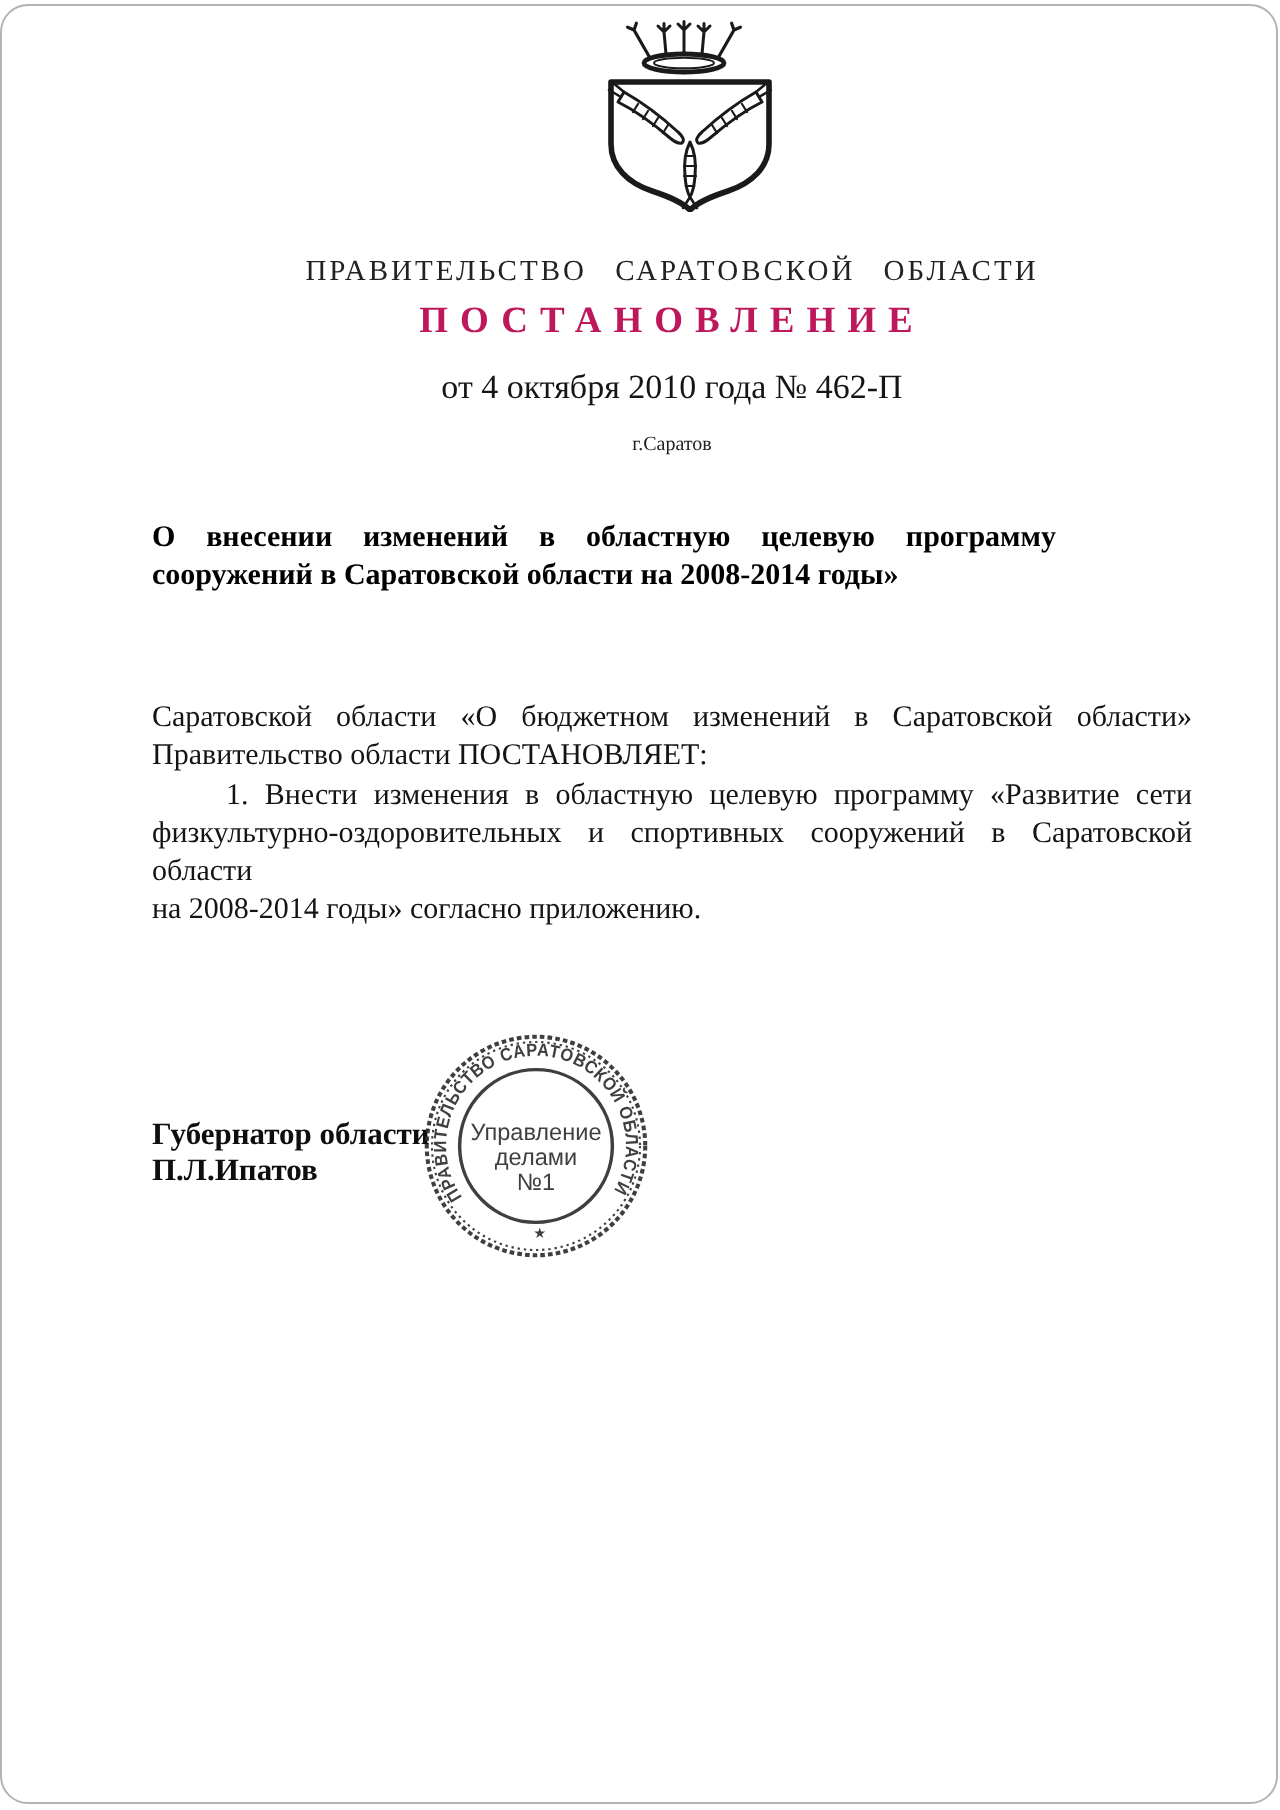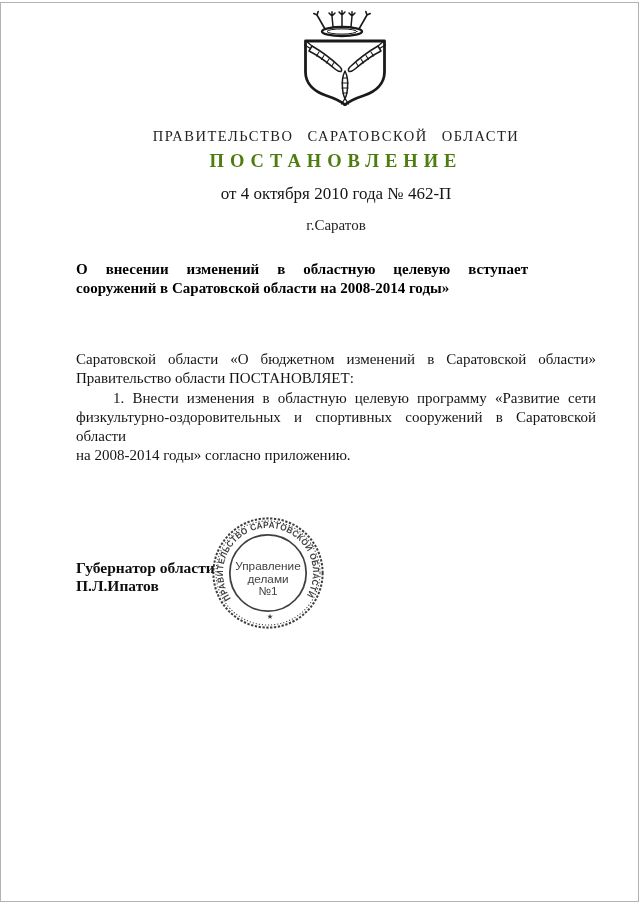--- a/index.html
+++ b/index.html
@@ -3,36 +3,36 @@
 <meta charset="utf-8">
 <style>
   html,body{margin:0;padding:0;}
   body{
     width:640px;height:905px;background:#ffffff;position:relative;
     font-family:"Liberation Serif", serif;color:#1b1b1b;
     -webkit-font-smoothing:antialiased;
   }
   .page{
     position:absolute;left:0;top:2px;right:1px;bottom:3px;
-    border:1px solid #b3b3b3;border-radius:0;background:#fff;
+    border:1px solid #b3b3b3;border-radius:14px;background:#fff;
   }
   .abs{position:absolute;}
   .coa{left:301px;top:7px;width:84px;height:96px;}
   .org{
     left:75px;top:125px;width:520px;text-align:center;
     font-size:14.5px;letter-spacing:1.5px;word-spacing:9px;color:#222;
     white-space:nowrap;
   }
   .doctype{
     left:75px;top:148px;width:520px;text-align:center;
-    font-size:18.5px;font-weight:bold;letter-spacing:6px;color:#4d7c0f;
+    font-size:18.5px;font-weight:bold;letter-spacing:6px;color:#be185d;
     white-space:nowrap;
   }
   .dateline{left:75px;top:181px;width:520px;text-align:center;font-size:17px;color:#151515;}
-  .city{left:75px;top:214px;width:520px;text-align:center;font-size:15px;color:#222;}
+  .city{left:75px;top:214px;width:520px;text-align:center;font-size:10px;color:#222;}
   .title{
     left:75px;top:257px;width:452px;font-weight:bold;font-size:15px;
     line-height:19.3px;color:#000;
   }
   .bodytext{left:75px;top:347px;width:520px;font-size:15px;line-height:19.3px;color:#141414;}
   .line{display:block;}
   .line.ind{text-indent:37px;}
   .line.just{text-align:justify;text-align-last:justify;}
   .sig{
     left:75px;top:556px;width:520px;display:flex;justify-content:space-between;
@@ -78,21 +78,21 @@
       <path d="M40.5,68 L45.5,68 M40,73 L46,73 M40,78 L46,78 M40.8,83 L45.2,83" stroke-width="1.1"></path>
     </g>
   </svg>
 
   <div class="abs org">ПРАВИТЕЛЬСТВО САРАТОВСКОЙ ОБЛАСТИ</div>
   <div class="abs doctype">ПОСТАНОВЛЕНИЕ</div>
   <div class="abs dateline">от 4 октября 2010 года № 462-П</div>
   <div class="abs city">г.Саратов</div>
 
   <div class="abs title">
-    <span class="line just">О внесении изменений в областную целевую вступает</span>
+    <span class="line just">О внесении изменений в областную целевую программу</span>
     <span class="line">сооружений в Саратовской области на 2008-2014 годы»</span>
   </div>
 
   <div class="abs bodytext">
     <span class="line just">Саратовской области «О бюджетном изменений в Саратовской области»</span>
     <span class="line">Правительство области ПОСТАНОВЛЯЕТ:</span>
     <span class="line ind just">1. Внести изменения в областную целевую программу «Развитие сети</span>
     <span class="line just">физкультурно-оздоровительных и спортивных сооружений в Саратовской области</span>
     <span class="line">на 2008-2014 годы» согласно приложению.</span>
   </div>

